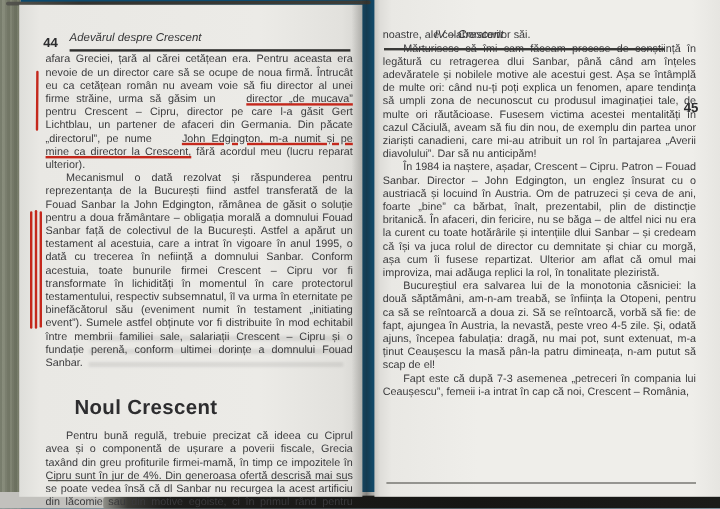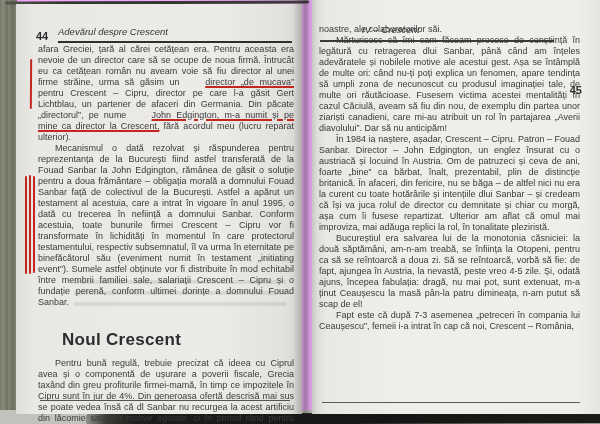--- a/index.html
+++ b/index.html
@@ -1,18 +1,18 @@
 <!DOCTYPE html>
 <html><head>
 <meta charset="utf-8">
 <style>
   html,body{margin:0;padding:0;background:#9a9a96;}
   #scan{
     position:relative;width:600px;height:424px;overflow:hidden;
-    background:#f0abfc;
+    background:#0c4a6e;
     font-family:"Liberation Sans",sans-serif;
     -webkit-font-smoothing:antialiased;
   }
   
   .fore-edge{
     position:absolute;left:0;top:0;width:17px;height:424px;
     background:
       repeating-linear-gradient(90deg,#a9ad9f 0 2px,#c0c3b6 2px 4px,#b2b5a8 4px 6px),
       linear-gradient(90deg,#b7bab0,#9da092);
     background-blend-mode:multiply;

